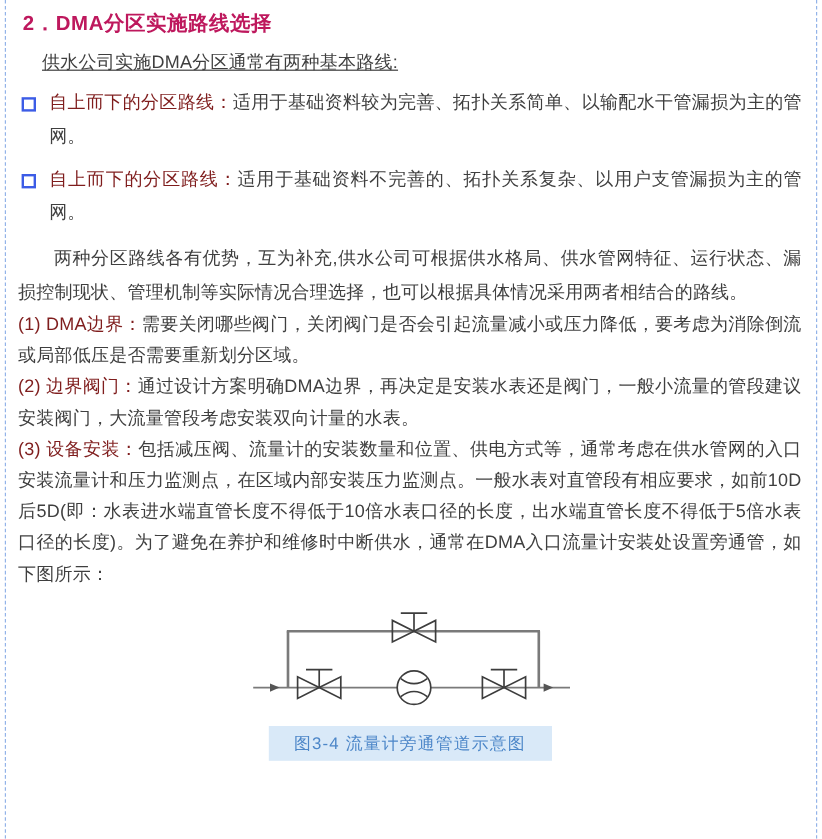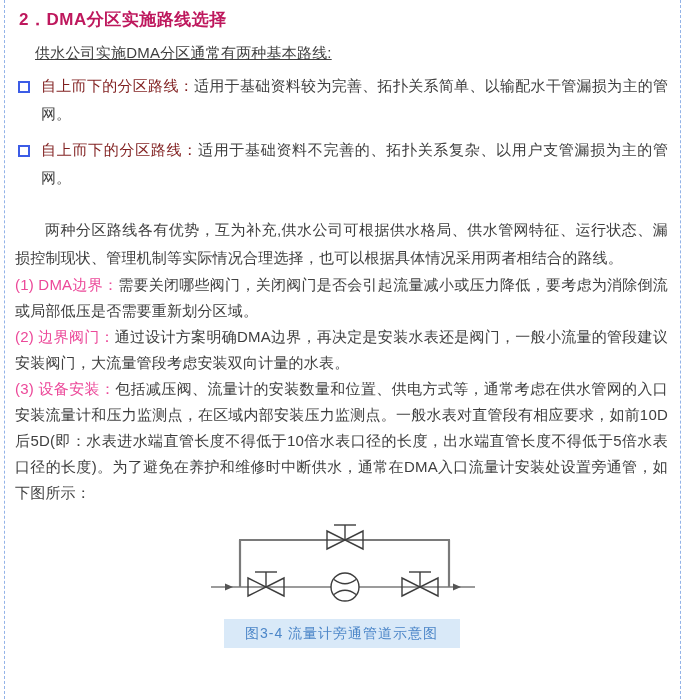--- a/index.html
+++ b/index.html
@@ -61,23 +61,23 @@
     position: absolute;
     left: 3px;
     top: 9px;
     width: 8px;
     height: 8px;
     border: 2px solid #3c5ce6;
     background: #ffffff;
     display: inline-block;
   }
   .blue-label { color: #7f1d1d; }
-  .item-label { color: #ec4899; }
+  .item-label { color: #7f1d1d; }
   .summary {
-    margin-top: 24px;
+    margin-top: 10px;
     line-height: 28px;
     text-indent: 30px;
   }
   .sec3-heading { margin-top: 26px; }
   .intro3 {
     margin-top: 5px;
     line-height: 26px;
     text-indent: 20px;
   }
   .item {

